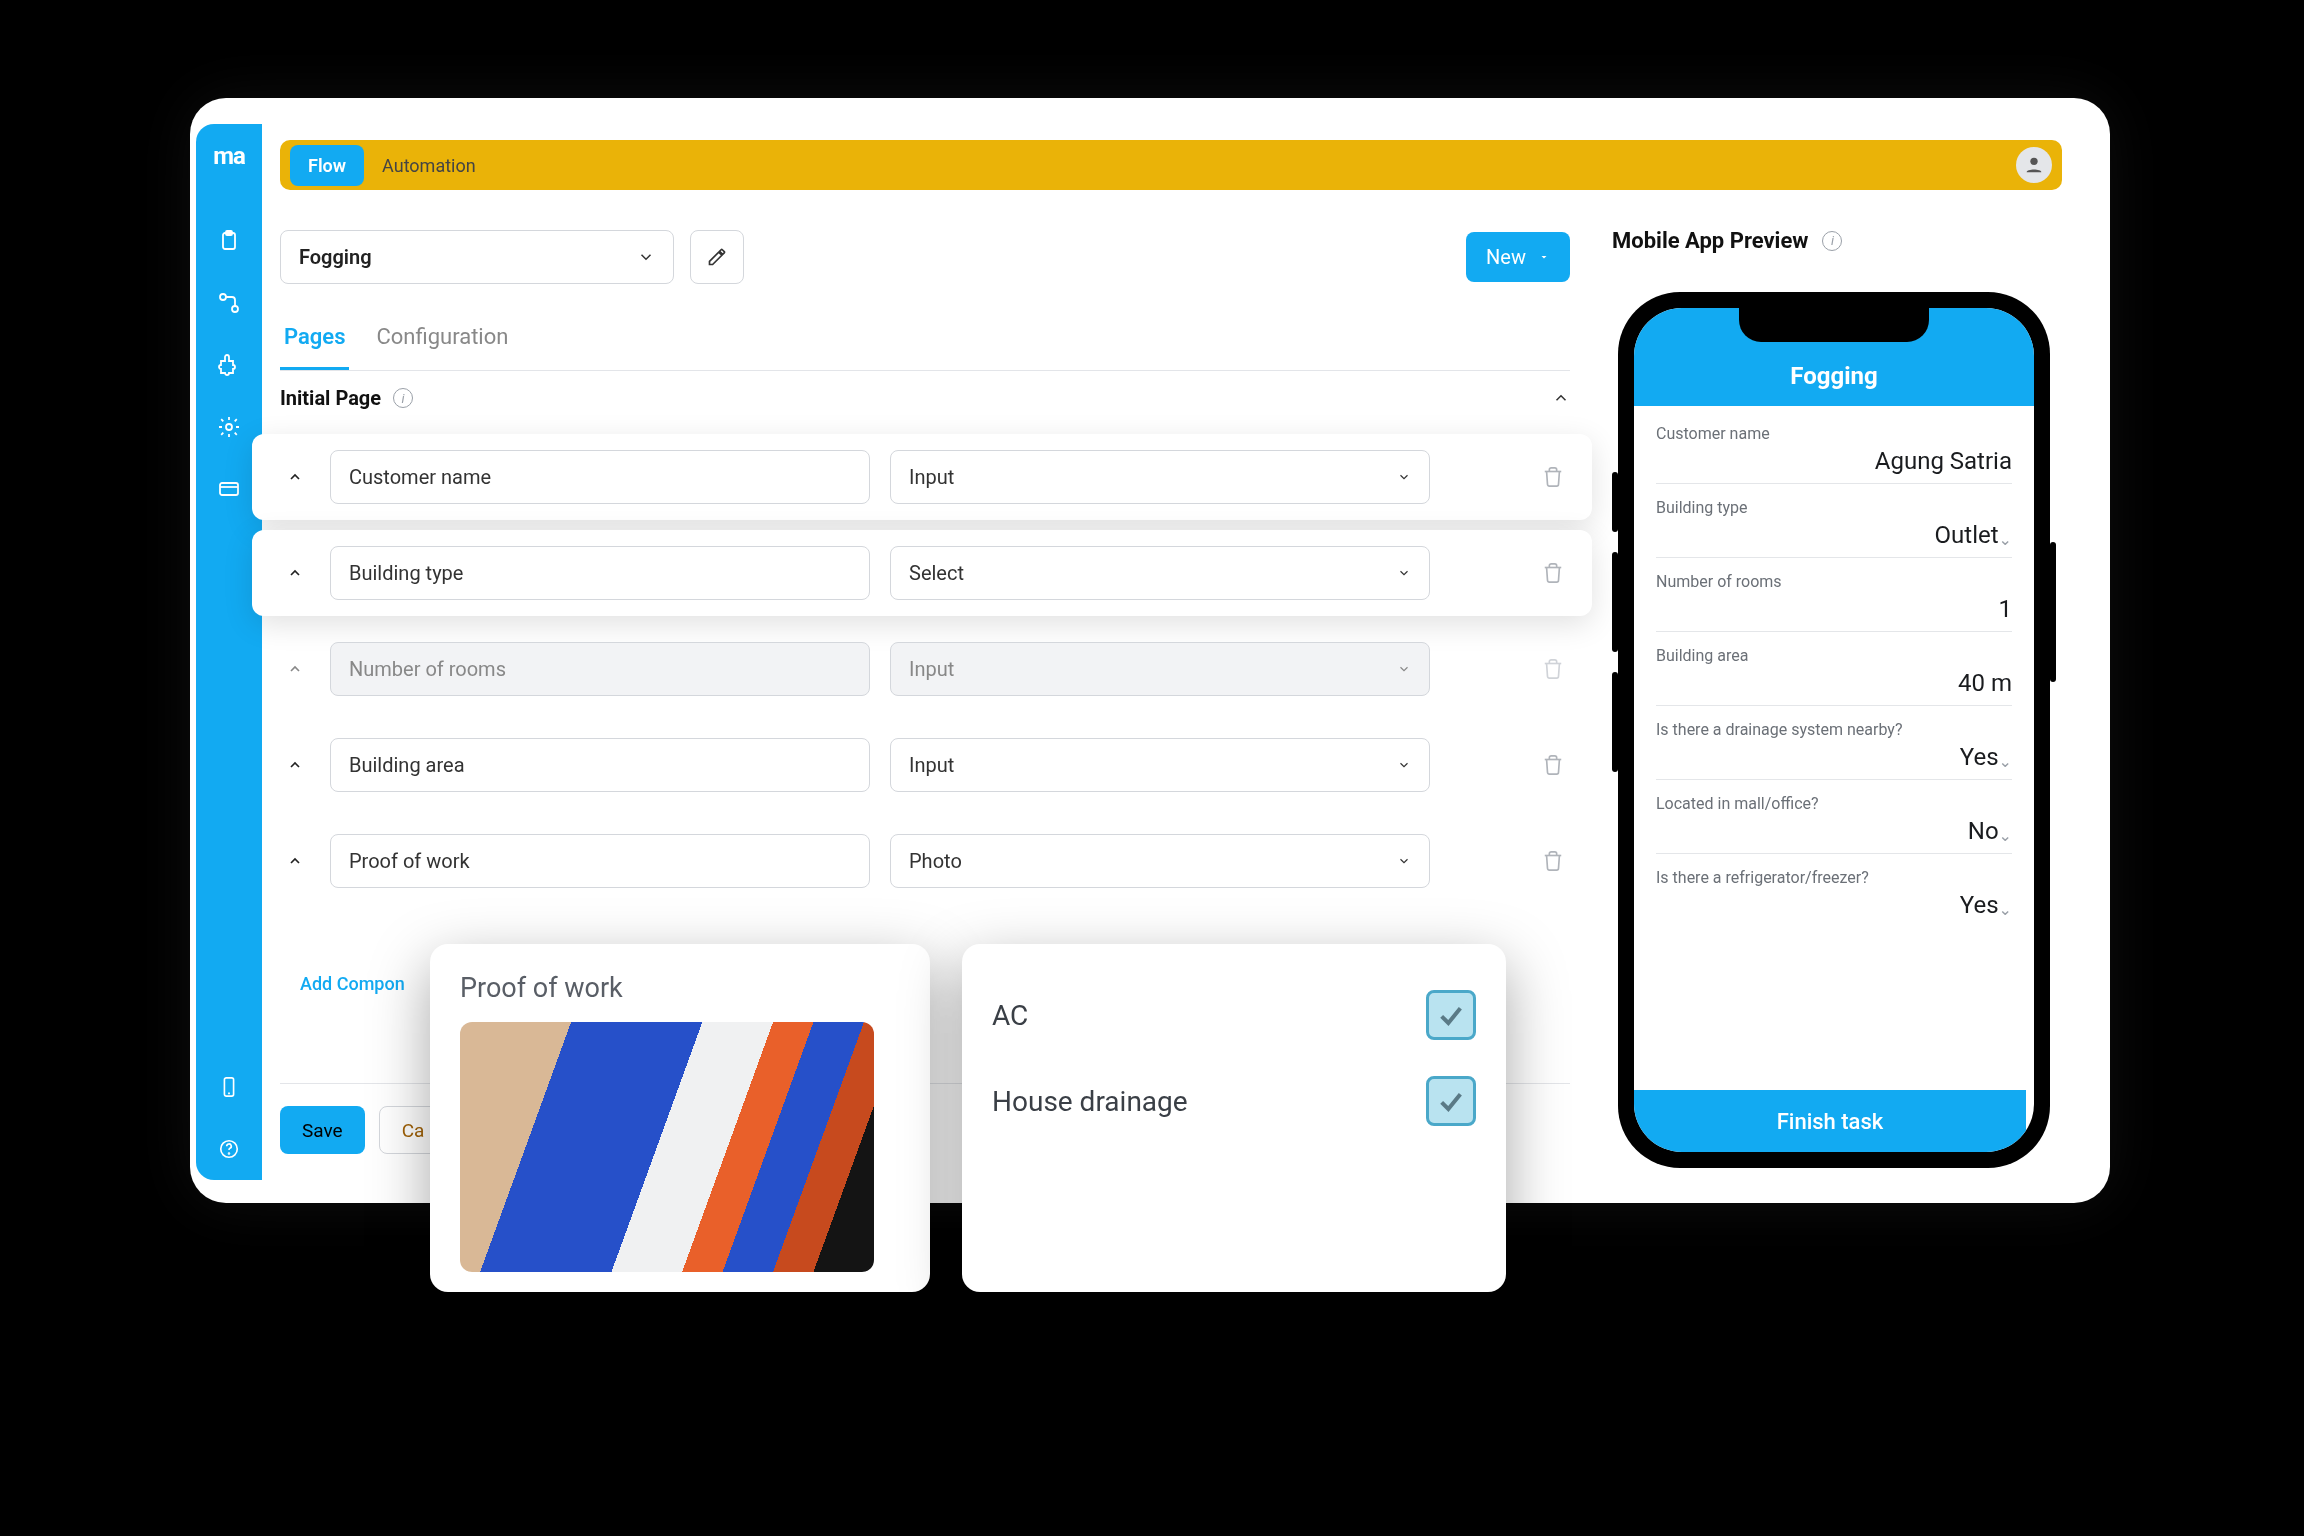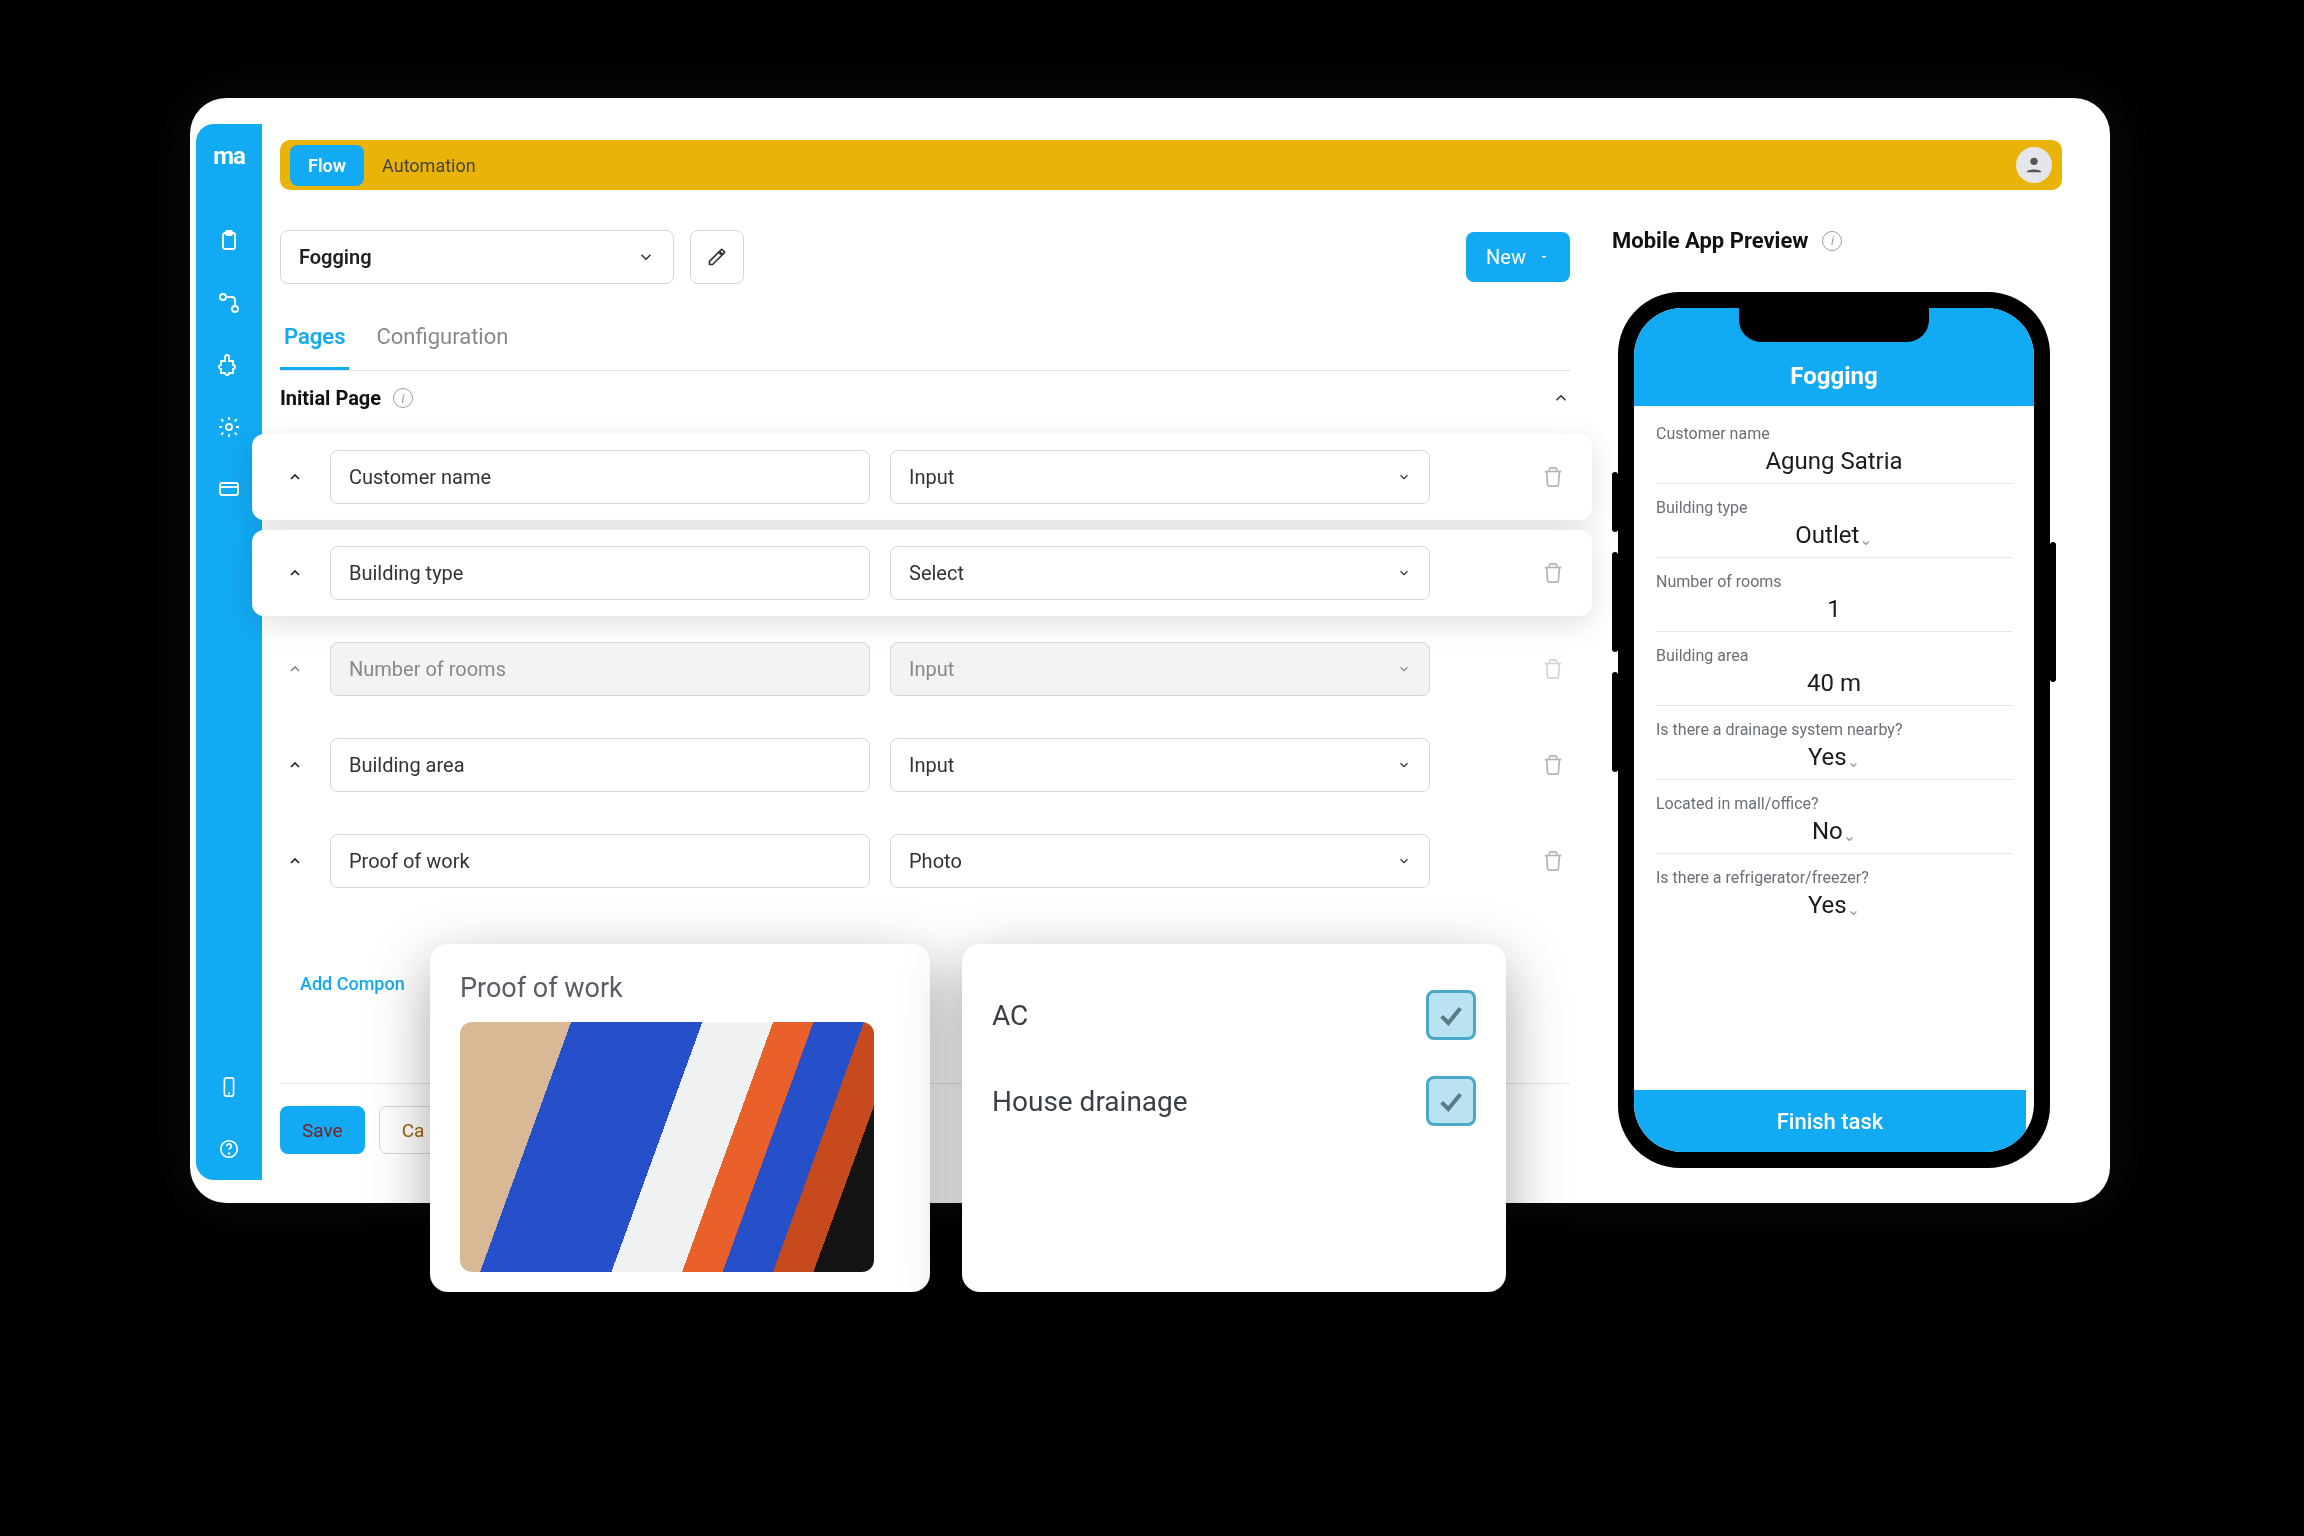--- a/index.html
+++ b/index.html
@@ -245,21 +245,21 @@
   display: flex;
   gap: 14px;
 }
 .btn {
   height: 48px;
   padding: 0 22px;
   border-radius: 8px;
   font-size: 19px;
   display: flex; align-items: center;
 }
-.btn.primary { background: #12aaf2; color: #7f1d1d; }
+.btn.primary { background: #12aaf2; color: #000000; }
 .btn.secondary { background: #fff; border: 1px solid #d4d7dc; color: #a16207; }
 
 .preview-panel {
   position: absolute;
   top: 130px;
   left: 1422px;
   width: 450px;
 }
 .preview-head {
   display: flex; align-items: center;
@@ -304,21 +304,21 @@
 .phone-body {
   padding: 18px 22px 0 22px;
 }
 .pf-label {
   font-size: 16px; color: #6b7077; margin-bottom: 4px;
 }
 .pf-value {
   font-size: 24px; color: #1a1c1f; padding-bottom: 8px;
   border-bottom: 1px solid #e4e6e9;
   margin-bottom: 14px;
-  display: flex; justify-content: center; align-items: flex-end;
+  display: flex; justify-content: flex-end; align-items: flex-end;
 }
 .pf-chev { color: #9aa0a8; font-size: 16px; }
 .phone-footer {
   position: absolute;
   bottom: 0; left: 0; right: 8px;
   background: #12aaf2;
   color: #fff;
   text-align: center;
   font-size: 22px;
   font-weight: 500;

